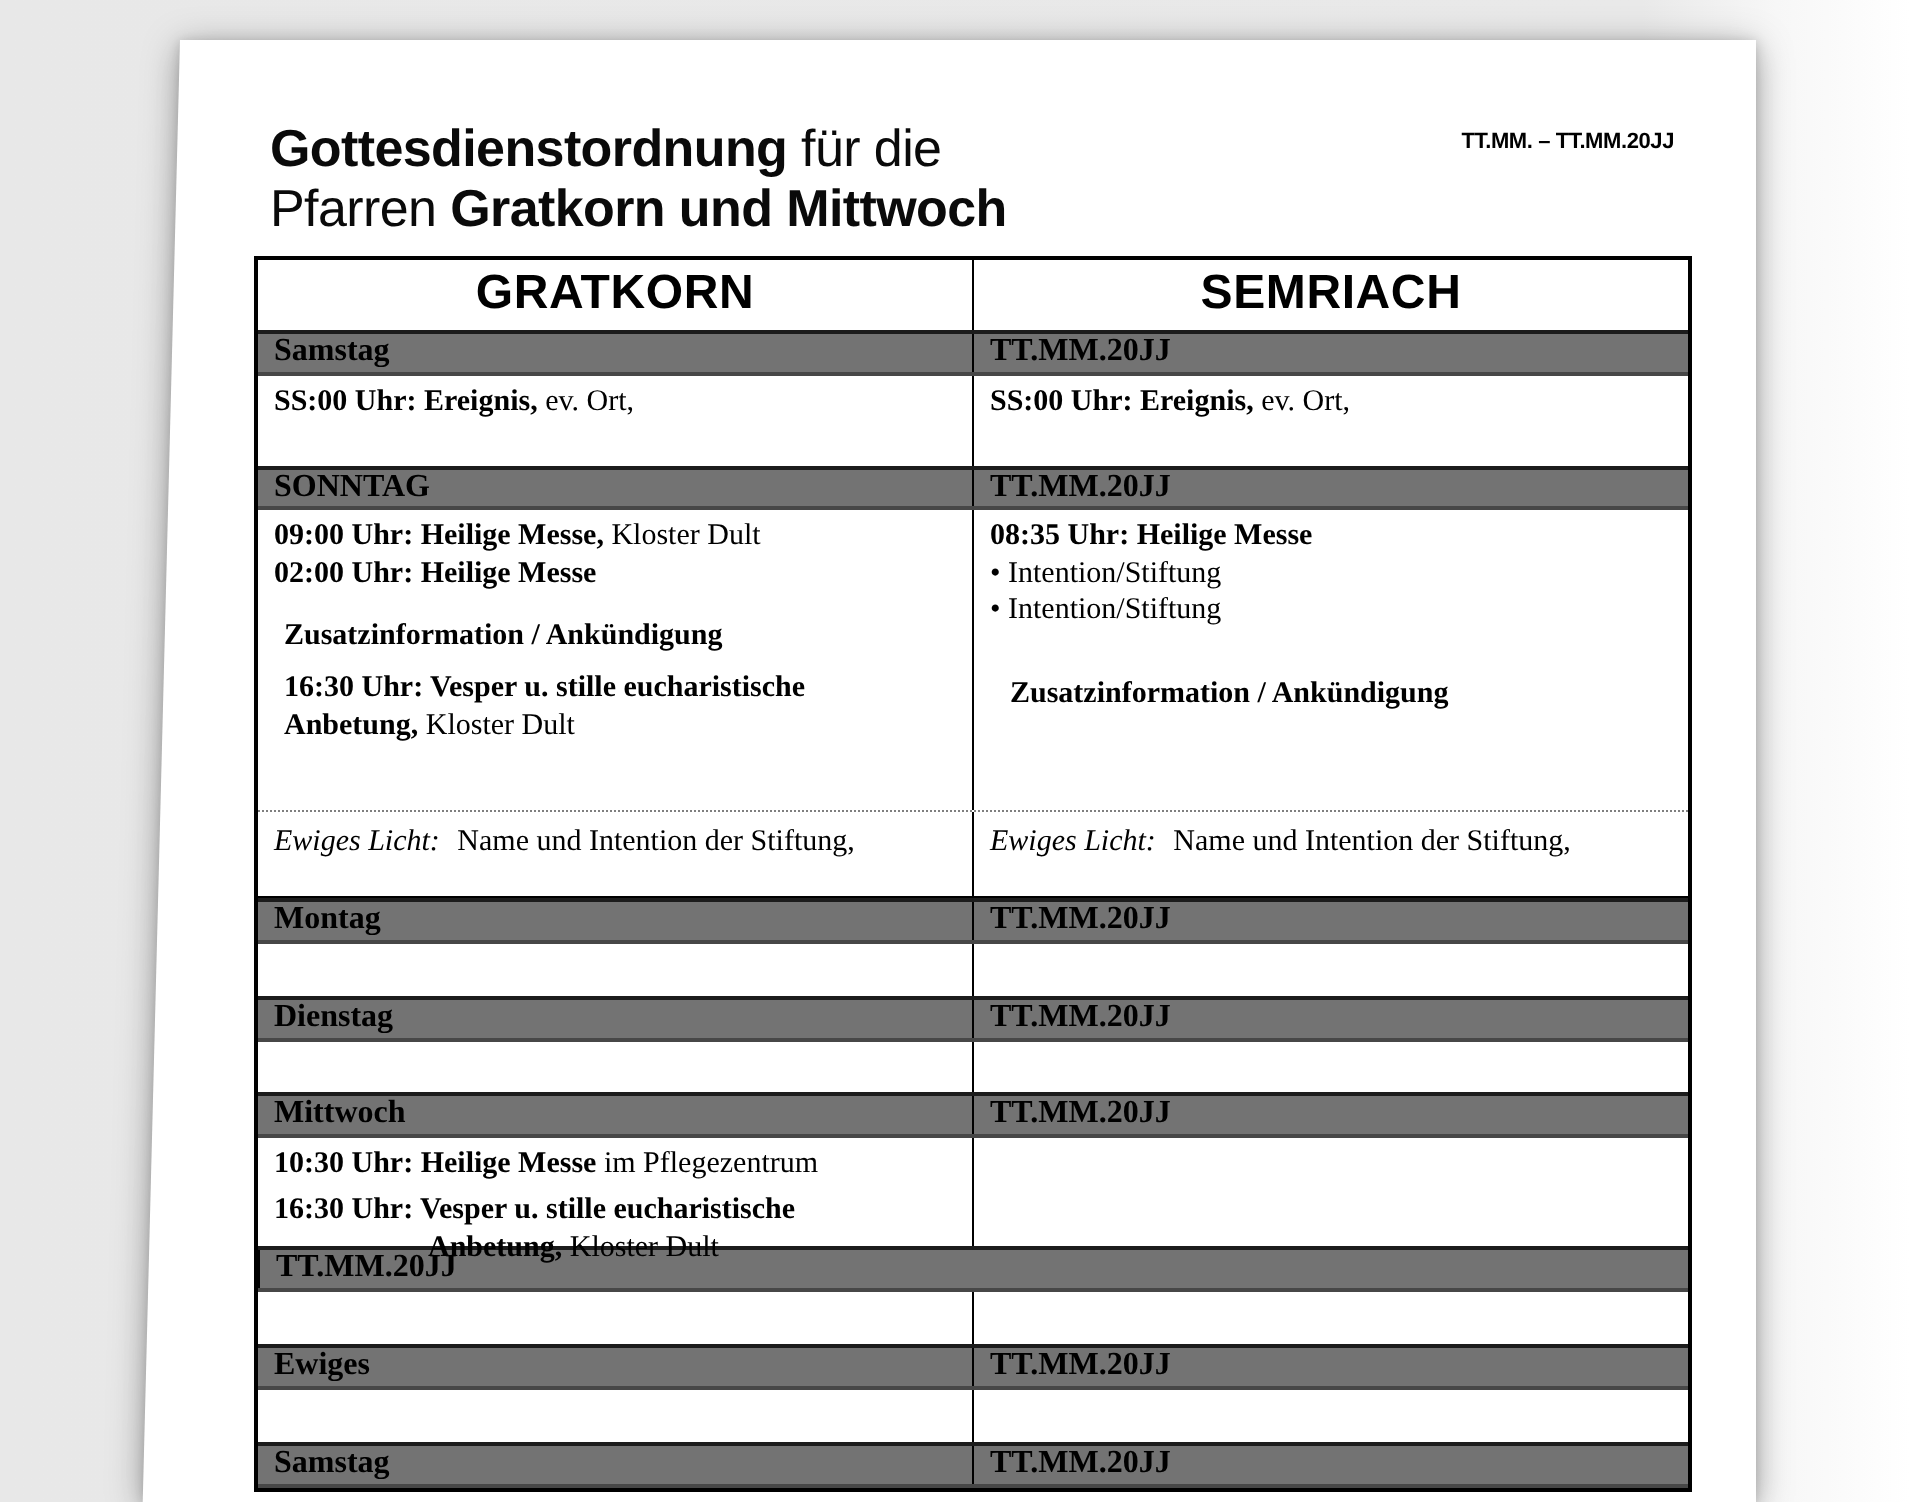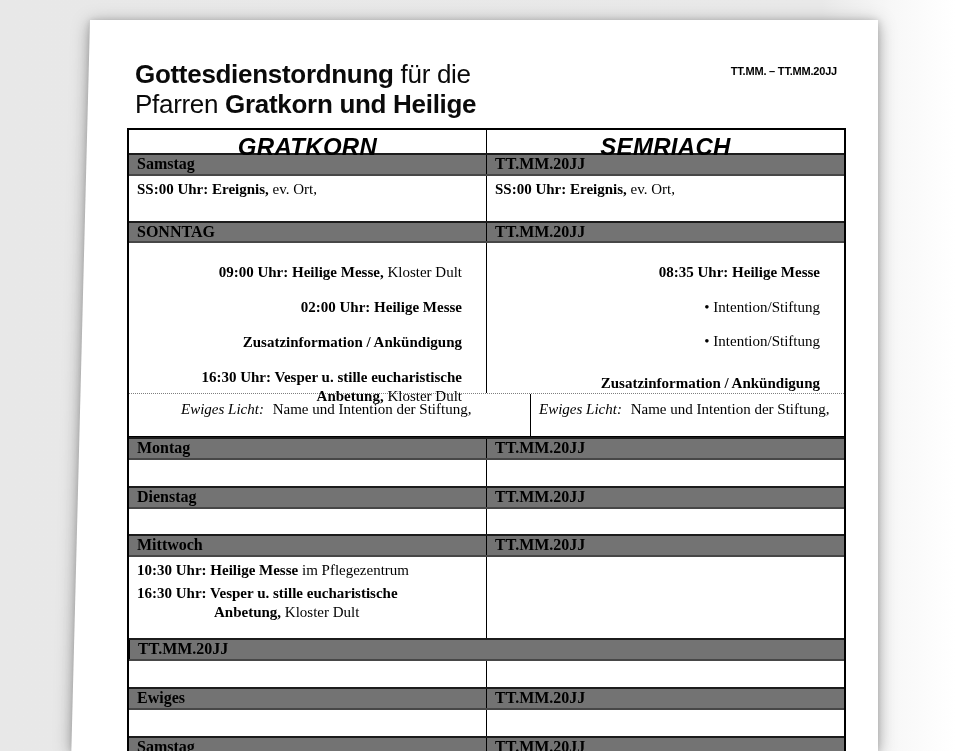--- a/index.html
+++ b/index.html
@@ -26,73 +26,73 @@
   .doc-title { font-size:26px; line-height:30px; font-weight:normal; color:#0a0a0a; letter-spacing:-0.3px; }
   .doc-title .b { font-weight:bold; }
   .date-range { font-size:11px; font-weight:bold; margin-top:6px; letter-spacing:-0.2px; white-space:nowrap; }
 
   
   .gtable { position:absolute; left:127px; top:128px; width:719px; border:2px solid #000; background:#fff; }
   .row { display:flex; width:100%; }
   .cl { width:357px; }
   .cr { flex:1; border-left:1.5px solid #000; }
 
-  .hdr-row { height:23px;font-style:italic; }
+  .hdr-row { height:35px; }
   .hdr-row .hcell {
     font-family:"Liberation Sans", sans-serif; font-weight:bold; font-size:24px;
     text-align:center; line-height:33px; letter-spacing:0.3px;
   }
 
   .day-row {
     height:23px; background:#737373;
     border-top:2px solid #1c1c1c; border-bottom:2px solid #474747;
   }
   .day-row.sonntag { height:22px; }
   .day-row .cl, .day-row .cr { padding-left:8px; font-weight:bold; font-size:16px; line-height:18px; overflow:hidden; }
 
   .txt-row .cl, .txt-row .cr { padding:4px 8px 0 8px; font-size:15px; line-height:19px; }
   .b { font-weight:bold; }
   .r { font-weight:normal; }
   .it { font-style:italic; }
 
   .event-row { height:45px; }
 
   .sun-row { height:151px; border-bottom:1px dotted #7f7f7f; }
-  .sun-row p { margin:16px;text-align:right; }
+  .sun-row p { margin:0; }
   .bullet-line { line-height:18px; }
   .info-l { margin-top:12px !important; padding-left:5px; font-weight:bold; }
   .vesper-l { margin-top:7px !important; padding-left:5px; font-weight:bold; line-height:18.5px !important; }
   .info-r { margin-top:24px !important; padding-left:10px; font-weight:bold; }
 
-  .ewiges-row { height:43px; border-bottom:1px solid #000;padding-left:44px; }
+  .ewiges-row { height:43px; border-bottom:1px solid #000; }
   .ewiges-row .cl, .ewiges-row .cr { padding-top:6px; }
   .ewiges-rest { margin-left:5px; }
 
   .empty-row { height:26px; background:#fff; }
   .empty-row.h25 { height:25px; }
 
-  .wed-row { height:81px; }
+  .wed-row { height:54px; }
   .wed-row p { margin:0; }
   .wed-p2 { margin-top:4px !important; }
   .wed-indent { padding-left:77px; }
 </style>
 </head>
 <body>
 
 <div class="stage">
   <div class="page-shadow">
     <div class="page-bg"></div>
   </div>
 
   <div class="content">
 
     <div class="title-wrap">
       <div class="doc-title">
         <span class="b">Gottesdienstordnung</span><span> für die</span><br>
-        <span>Pfarren </span><span class="b">Gratkorn und Heilige</span>
+        <span>Pfarren </span><span class="b">Gratkorn und Mittwoch</span>
       </div>
       <div class="date-range">TT.MM. – TT.MM.20JJ</div>
     </div>
 
     <div class="gtable">
 
       <div class="row hdr-row">
         <div class="cl hcell">GRATKORN</div>
         <div class="cr hcell">SEMRIACH</div>
       </div>

